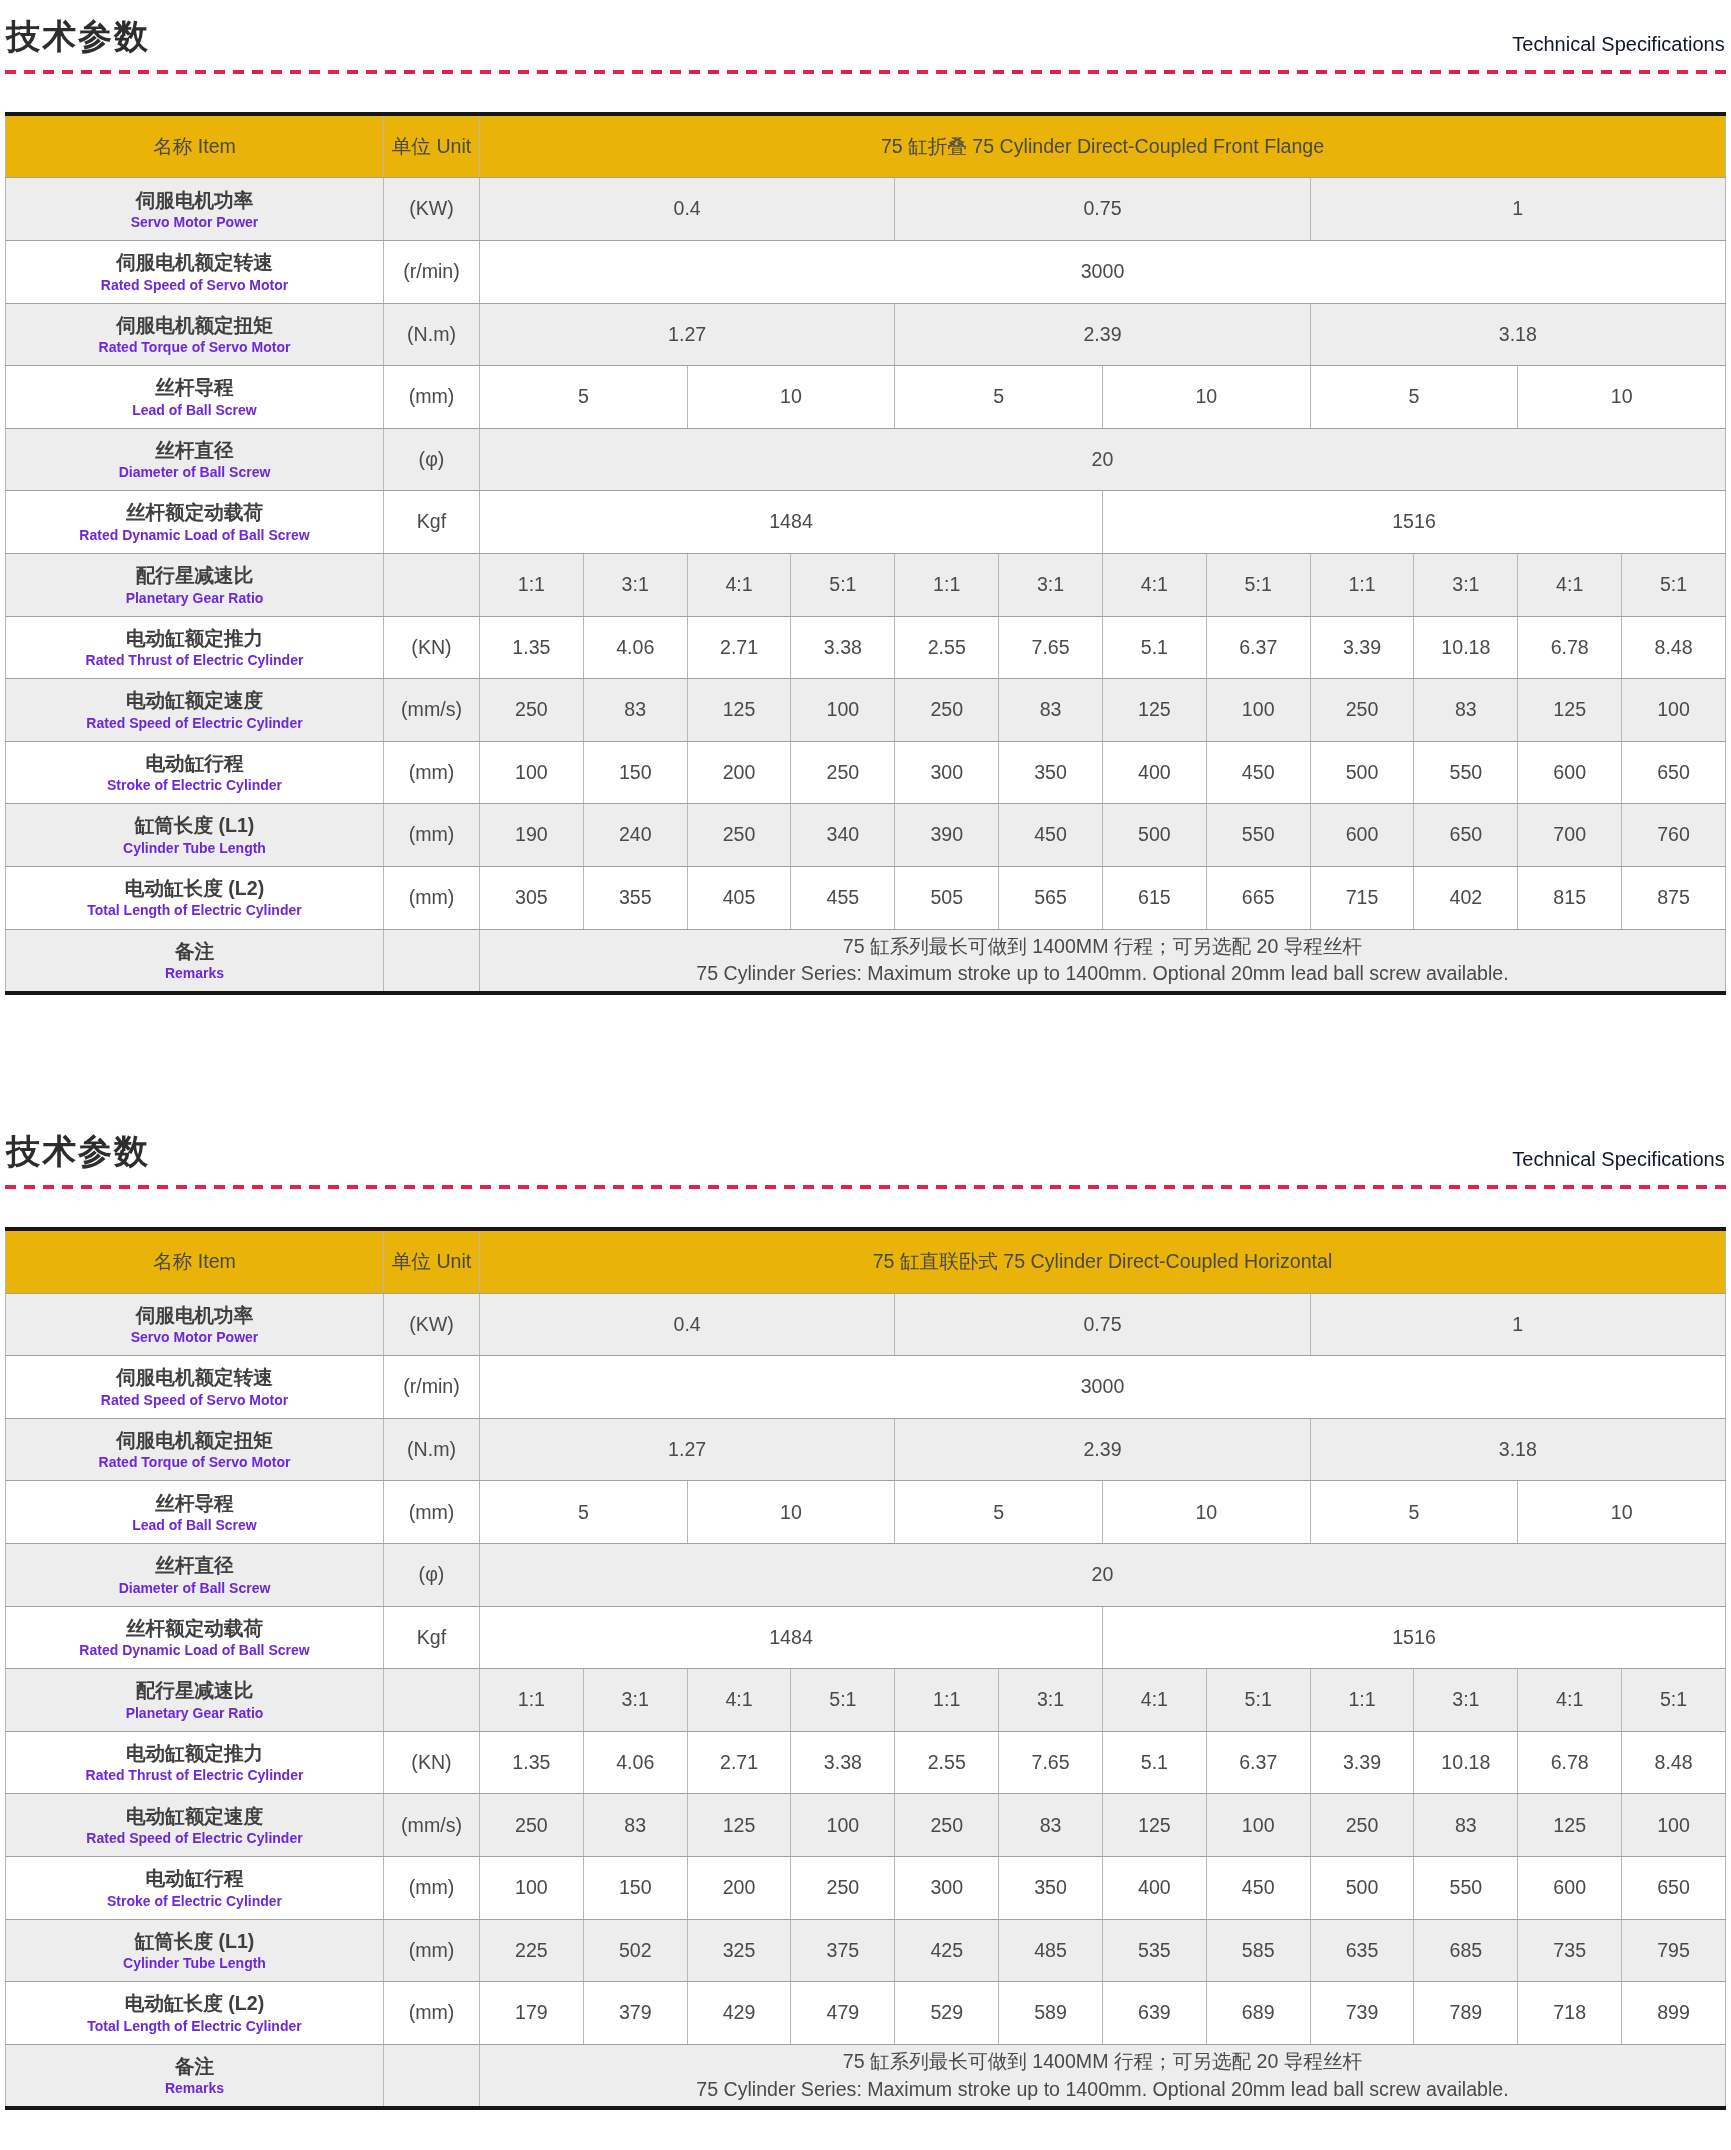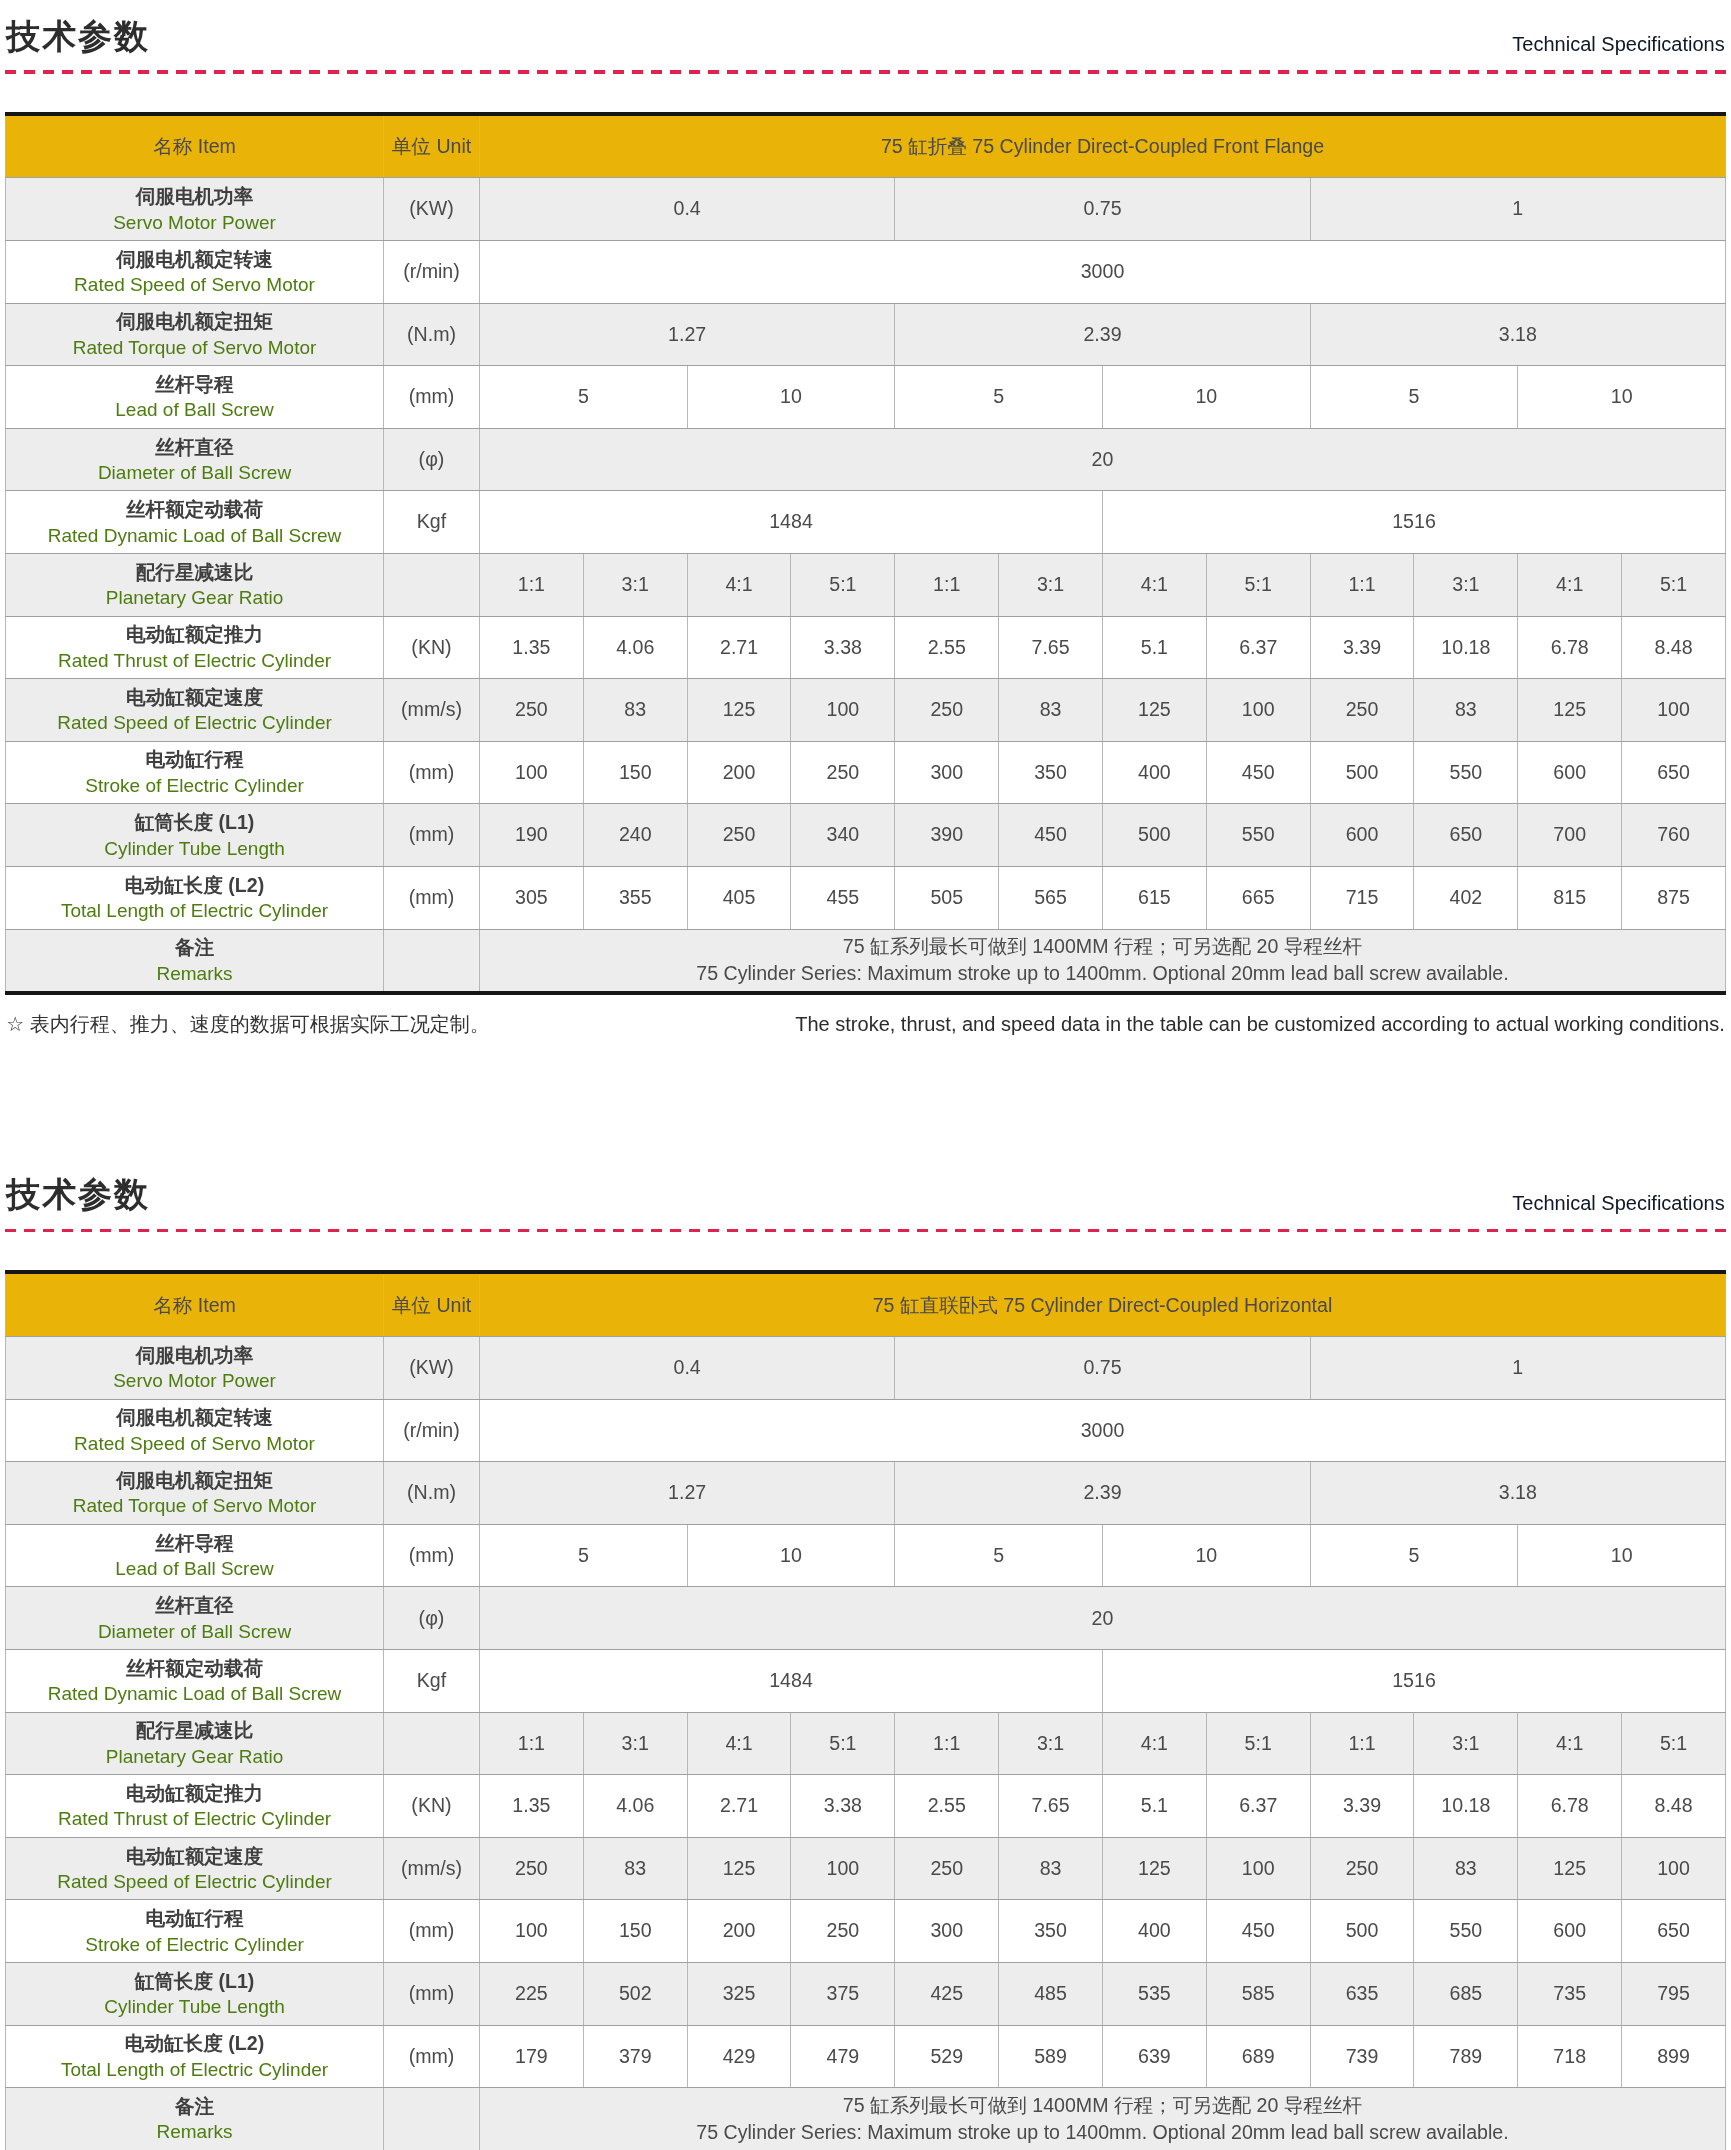--- a/index.html
+++ b/index.html
@@ -70,23 +70,23 @@
   }
   .spec-table tr.shaded td { background: #ededed; }
 
   .spec-table td.label-cell .lz {
     font-weight: 700;
     color: #3f3f3f;
     font-size: 19.6px;
     line-height: 1.35;
   }
   .spec-table td.label-cell .le {
-    font-weight: 400;
-    color: #4d7c0f;
-    font-size: 19px;
+    font-weight: 700;
+    color: #6d28d9;
+    font-size: 14px;
     line-height: 1.35;
   }
   .spec-table td.header-cell {
     font-weight: 400;
     color: #4a4a4a;
     font-size: 19.6px;
     background: #eab308;
   }
 
   .footrow {
@@ -276,24 +276,20 @@
               <td colspan="1">875</td>
             </tr>
             <tr class="shaded">
               <td class="label-cell"><div class="lz">备注</div><div class="le">Remarks</div></td>
               <td class="unit-cell"></td>
               <td colspan="12">75 缸系列最长可做到 1400MM 行程；可另选配 20 导程丝杆
 75 Cylinder Series: Maximum stroke up to 1400mm. Optional 20mm lead ball screw available.</td>
             </tr>
           </tbody>
         </table>
-        <div class="footrow">
-          <div class="foot-left">☆ 表内行程、推力、速度的数据可根据实际工况定制。</div>
-          <div class="foot-right">The stroke, thrust, and speed data in the table can be customized according to actual working conditions.</div>
-        </div>
       </section>
       <section class="spec-section">
         <div class="sec-head">
           <div class="title-zh">技术参数</div>
           <div class="title-en">Technical Specifications</div>
         </div>
         <div class="dash"></div>
         <table class="spec-table">
           <colgroup>
             <col class="col-label">

